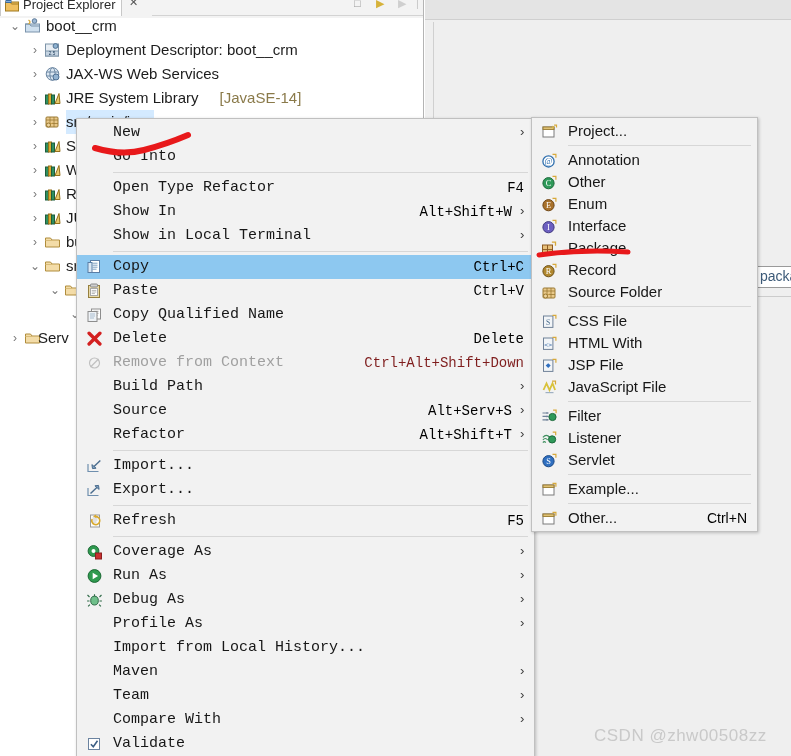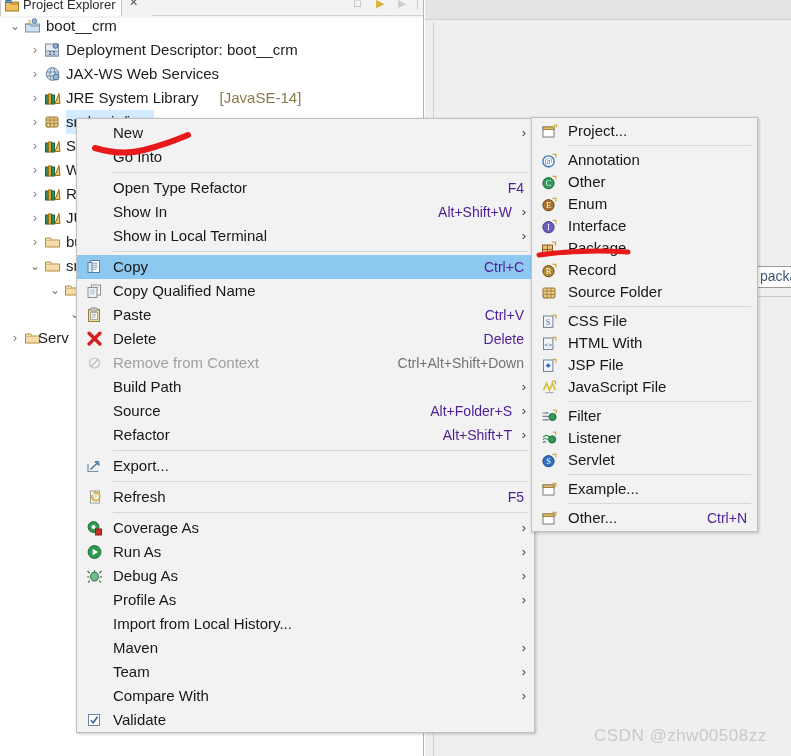--- a/index.html
+++ b/index.html
@@ -87,33 +87,34 @@
   }
 
   
   .ctxmenu {
     position: absolute; left: 76px; top: 118px; width: 459px;
     background: #f2f2f2;
     border: 1px solid #c0c0c0;
     box-shadow: 1px 1px 3px rgba(0,0,0,0.22);
     padding: 2px 0 0 0;
     z-index: 40;
+    font-family: Liberation Mono, monospace;
   }
   .mi {
     position: relative; height: 24px; line-height: 24px;
     font-size: 15px; color: #171717; white-space: nowrap;
     padding-left: 36px;
   }
   .mi.disabled { color: #a0a0a0; }
   .mi.hl { background: #8dc8f0; }
   .mi .micon { position: absolute; left: 9px; top: 4px; width: 17px; height: 16px; }
   .mi .accel {
-    position: absolute; right: 10px; top: 0; font-size: 14px; color: #4c1d95;
-  }
-  .mi.disabled .accel { color: #737373; }
+    position: absolute; right: 10px; top: 0; font-size: 14px; color: #000000;
+  }
+  .mi.disabled .accel { color: #7f1d1d; }
   .mi .accel.withsub { right: 22px; }
   .mi .subarrow {
     position: absolute; right: 8px; top: 0; font-size: 13px; color: #444;
   }
   .msep { height: 1px; background: #d7d7d7; margin: 3px 6px 3px 36px; }
 
   
   .submenu {
     position: absolute; left: 531px; top: 117px; width: 227px;
     background: #f2f2f2;
@@ -340,49 +341,56 @@
       <div class="msep"></div>
       <div class="mi hl"><span class="micon">
           <svg class="ic" viewBox="0 0 16 16">
             <rect x="4" y="1.5" width="9" height="12" fill="#ffffff" stroke="#5a7ea6"></rect>
             <path d="M6 4.2 h5 M6 6.2 h5 M6 8.2 h5 M6 10.2 h4" stroke="#7fa0c2" fill="none"></path>
             <rect x="1.5" y="3.5" width="4" height="10" fill="#dbe8f4" stroke="#5a7ea6"></rect>
           </svg>
         </span><span>Copy</span><span class="accel">Ctrl+C</span></div>
       <div class="mi"><span class="micon">
           <svg class="ic" viewBox="0 0 16 16">
+            <rect x="2" y="2.5" width="11" height="12" fill="#e9d9a8" stroke="#96803f"></rect>
+            <rect x="4" y="1" width="7" height="3" rx="1" fill="#cfcfcf" stroke="#8a8a8a"></rect>
+            <rect x="4" y="5.5" width="7" height="7" fill="#ffffff" stroke="#a8a8a8"></rect>
+            <path d="M5.2 7.4 h4.6 M5.2 9 h4.6 M5.2 10.6 h3.2" stroke="#b6b6b6" fill="none"></path>
+          </svg>
+        </span><span>Paste</span><span class="accel">Ctrl+V</span></div>
+      <div class="mi"><span class="micon">
+          <svg class="ic" viewBox="0 0 16 16">
             <rect x="5" y="2" width="9" height="10" fill="#fdfdfd" stroke="#8d8d8d"></rect>
             <path d="M7 4.3 h5 M7 6.3 h5 M7 8.3 h4" stroke="#a9a9a9" fill="none"></path>
             <rect x="1.5" y="4.5" width="9" height="10" fill="#eef2f6" stroke="#8d8d8d"></rect>
             <path d="M3.5 7 h5 M3.5 9 h5 M3.5 11 h4" stroke="#a9bdd0" fill="none"></path>
           </svg>
         </span><span>Copy Qualified Name</span></div>
       <div class="mi"><span class="micon">
           <svg class="ic" viewBox="0 0 16 16">
-            <rect x="2" y="2.5" width="11" height="12" fill="#e9d9a8" stroke="#96803f"></rect>
-            <rect x="4" y="1" width="7" height="3" rx="1" fill="#cfcfcf" stroke="#8a8a8a"></rect>
-            <rect x="4" y="5.5" width="7" height="7" fill="#ffffff" stroke="#a8a8a8"></rect>
-            <path d="M5.2 7.4 h4.6 M5.2 9 h4.6 M5.2 10.6 h3.2" stroke="#b6b6b6" fill="none"></path>
-          </svg>
-        </span><span>Paste</span><span class="accel">Ctrl+V</span></div>
-      <div class="mi"><span class="micon">
-          <svg class="ic" viewBox="0 0 16 16">
             <path d="M2.6 2.2 L13.4 13 M13.4 2.2 L2.6 13" stroke="#d32020" stroke-width="3.4" stroke-linecap="round" fill="none"></path>
           </svg>
         </span><span>Delete</span><span class="accel">Delete</span></div>
       <div class="mi disabled"><span class="micon">
           <svg class="ic" viewBox="0 0 16 16">
             <circle cx="8" cy="8" r="5" fill="none" stroke="#c0c0c0" stroke-width="1.2"></circle>
             <path d="M4 12 L12 4" stroke="#c0c0c0" stroke-width="1.2"></path>
           </svg>
         </span><span>Remove from Context</span><span class="accel">Ctrl+Alt+Shift+Down</span></div>
       <div class="mi"><span>Build Path</span><span class="subarrow">›</span></div>
-      <div class="mi"><span>Source</span><span class="accel withsub">Alt+Folder+S</span><span class="subarrow">›</span></div>
+      <div class="mi"><span>Source</span><span class="accel withsub">Alt+Serv+S</span><span class="subarrow">›</span></div>
       <div class="mi"><span>Refactor</span><span class="accel withsub">Alt+Shift+T</span><span class="subarrow">›</span></div>
       <div class="msep"></div>
+      <div class="mi"><span class="micon">
+          <svg class="ic" viewBox="0 0 16 16">
+            <path d="M1.5 6 L1.5 13.5 L12 13.5" fill="none" stroke="#6f8fae" stroke-width="1.2"></path>
+            <path d="M13.8 2.4 L6.5 9.6" stroke="#4a6c8d" stroke-width="1.4"></path>
+            <path d="M6 10.6 L5.4 6.6 L9.6 10.2 Z" fill="#7fa3c4" stroke="#4a6c8d"></path>
+          </svg>
+        </span><span>Import...</span></div>
       <div class="mi"><span class="micon">
           <svg class="ic" viewBox="0 0 16 16">
             <path d="M1.5 6 L1.5 13.5 L12 13.5" fill="none" stroke="#6f8fae" stroke-width="1.2"></path>
             <path d="M4 11.6 L11.4 4.4" stroke="#4a6c8d" stroke-width="1.4"></path>
             <path d="M12 3.4 L12.6 7.4 L8.4 3.8 Z" fill="#7fa3c4" stroke="#4a6c8d"></path>
           </svg>
         </span><span>Export...</span></div>
       <div class="msep"></div>
       <div class="mi"><span class="micon">
           <svg class="ic" viewBox="0 0 16 16">

